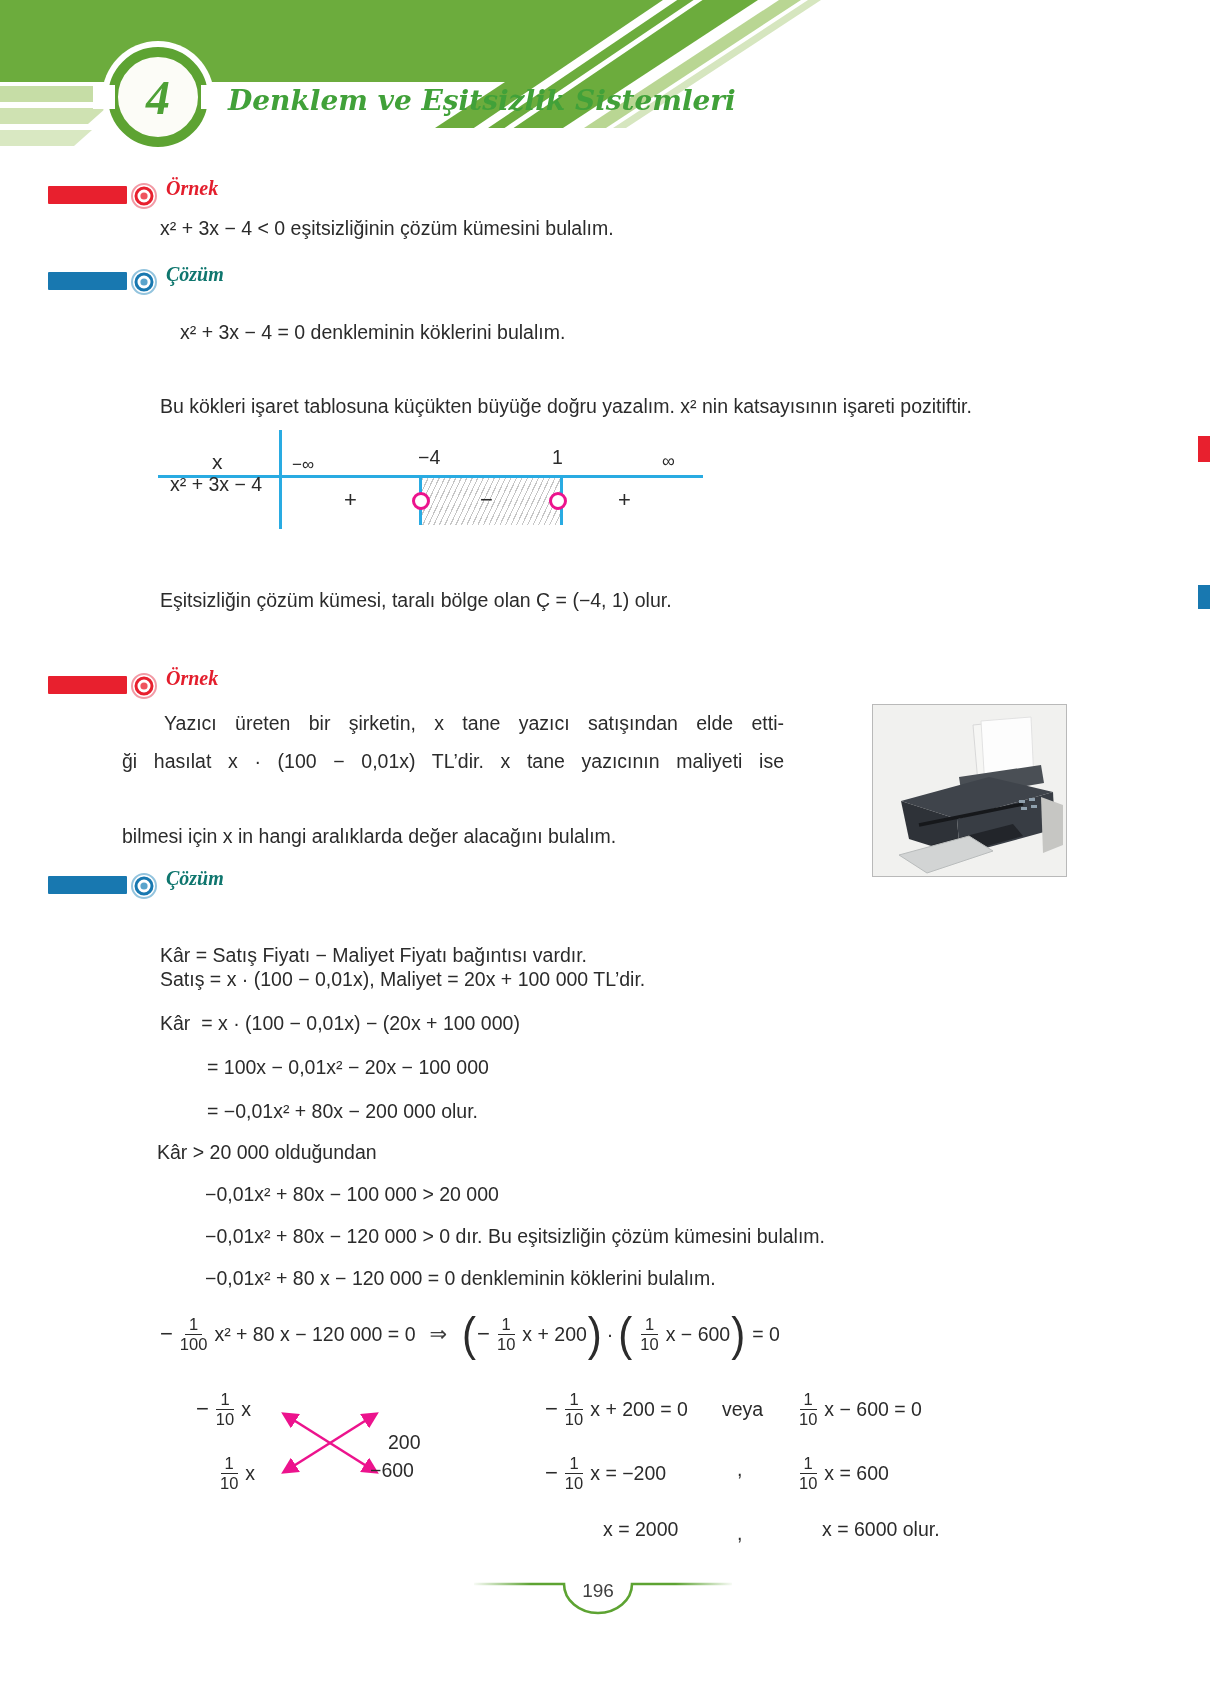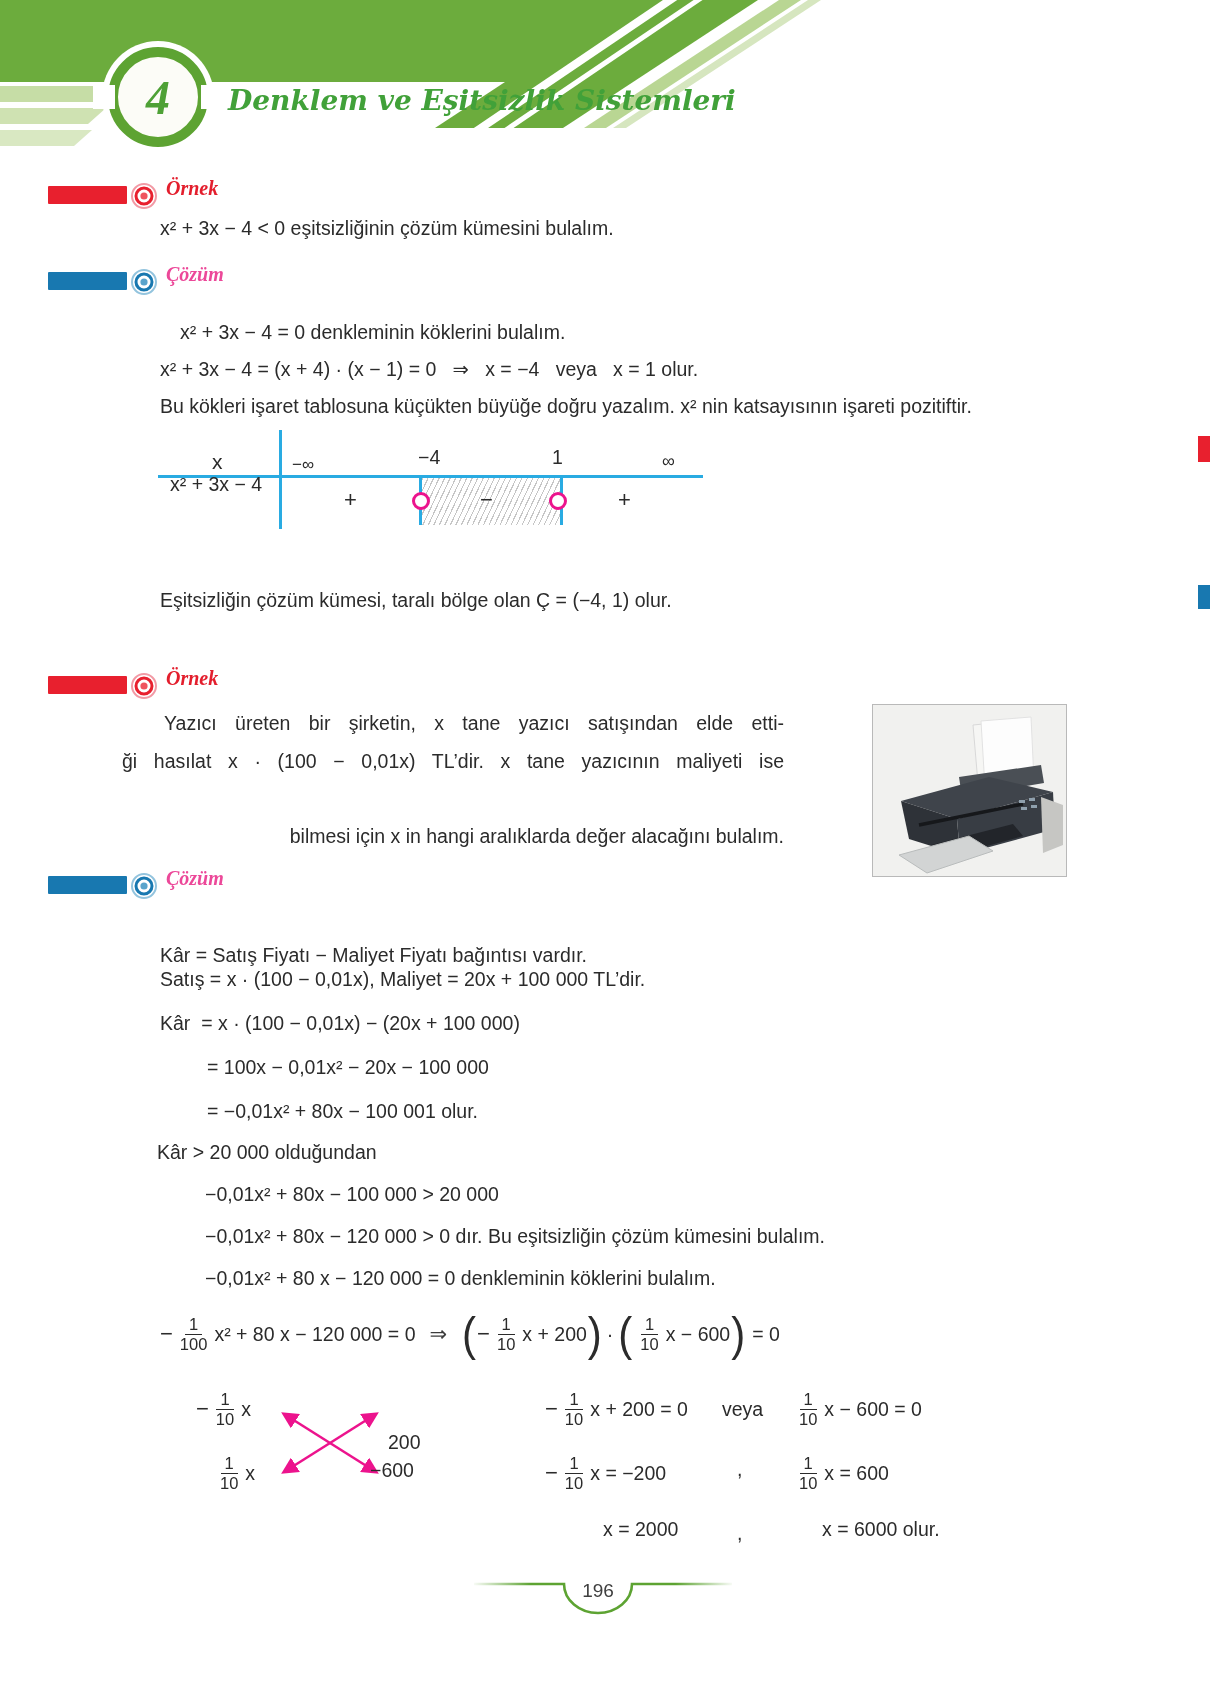--- a/index.html
+++ b/index.html
@@ -11,21 +11,21 @@
   .mrow { position:absolute; display:flex; align-items:center; white-space:pre; font-size:19.5px; color:#2b2b2b; }
   .frac { display:inline-flex; flex-direction:column; align-items:center; font-size:16.5px; line-height:1.12; margin:0 3px; }
   .frac .num { padding:0 4px; border-bottom:1.7px solid #2b2b2b; }
   .frac .den { padding:0 4px; }
   .bigp { font-size:42px; font-weight:400; line-height:0.9; transform:scaleY(1.12); margin:0 1px; }
   .bar { position:absolute; width:79px; height:18px; border-radius:1px; }
   .bar.red { background:#e8202e; }
   .bar.blue { background:#1878b0; }
   .seclabel { position:absolute; font-family:"Liberation Serif", serif; font-style:italic; font-weight:bold; font-size:20px; white-space:pre; }
   .seclabel.red { color:#e31e2d; }
-  .seclabel.blue { color:#ec4899; }
+  .seclabel.blue { color:#0f766e; }
   .icon { position:absolute; }
   .cyan-h { position:absolute; background:#29abe2; }
   .hatch {
     position:absolute; left:419px; top:478px; width:138px; height:47px;
     background:repeating-linear-gradient(115deg, #c6c6c6 0px, #c6c6c6 1.1px, rgba(0,0,0,0) 1.1px, rgba(0,0,0,0) 5px);
     border-left:3px solid #29abe2; border-right:3px solid #29abe2;
   }
   .rootdot { position:absolute; width:12px; height:12px; border:3px solid #ec138d; border-radius:50%; background:#fff; }
   .ptable { position:absolute; }
   .para-line { position:absolute; left:122px; width:662px; font-size:19.5px; color:#2b2b2b; }
@@ -81,21 +81,20 @@
 
   <div class="bar blue" style="left:48px;top:272px;"></div>
   <svg class="icon" style="left:128px;top:266px;" width="32" height="32" viewBox="0 0 32 32">
     <circle cx="16" cy="16" r="12" fill="none" stroke="#93c4de" stroke-width="2"></circle>
     <circle cx="16" cy="16" r="8" fill="#ffffff" stroke="#1878b0" stroke-width="3"></circle>
     <circle cx="16" cy="16" r="3.6" fill="#5aa4cc"></circle>
   </svg>
   <div class="seclabel blue" style="left:166px;top:263px;">Çözüm</div>
 
   <div class="t" style="left:160px;top:321px;margin-left:20px;">x² + 3x − 4 = 0 denkleminin köklerini bulalım.</div>
-  <div class="t" style="left:160px;top:358px;">x² + 3x − 4 = (x + 4) · (x − 1) = 0   ⇒   x = −4   veya   x = 1 olur.</div>
   <div class="t" style="left:160px;top:395px;">Bu kökleri işaret tablosuna küçükten büyüğe doğru yazalım. x² nin katsayısının işareti pozitiftir.</div>
 
   <div class="ptable">
     <div class="cyan-h" style="left:158px;top:475px;width:545px;height:3px;"></div>
     <div class="cyan-h" style="left:279px;top:430px;width:3px;height:99px;"></div>
     <div class="hatch"></div>
     <div class="t" style="left:212px;top:449px;font-size:21px;">x</div>
     <div class="t" style="left:292px;top:455px;font-size:17px;">−∞</div>
     <div class="t" style="left:418px;top:446px;">−4</div>
     <div class="t" style="left:552px;top:446px;">1</div>
@@ -113,21 +112,21 @@
   <div class="bar red" style="left:48px;top:676px;"></div>
   <svg class="icon" style="left:128px;top:670px;" width="32" height="32" viewBox="0 0 32 32">
     <circle cx="16" cy="16" r="12" fill="none" stroke="#f29aa5" stroke-width="2"></circle>
     <circle cx="16" cy="16" r="8" fill="#ffffff" stroke="#e8202e" stroke-width="3"></circle>
     <circle cx="16" cy="16" r="3.6" fill="#ef5560"></circle>
   </svg>
   <div class="seclabel red" style="left:166px;top:667px;">Örnek</div>
 
   <div class="para-line just" style="top:712px;padding-left:42px;box-sizing:border-box;">Yazıcı üreten bir şirketin, x tane yazıcı satışından elde etti-</div>
   <div class="para-line just" style="top:750px;">ği hasılat x · (100 − 0,01x) TL’dir. x tane yazıcının maliyeti ise</div>
-  <div class="para-line" style="top:825px;text-align:right;">bilmesi için x in hangi aralıklarda değer alacağını bulalım.</div>
+  <div class="para-line" style="top:825px;">bilmesi için x in hangi aralıklarda değer alacağını bulalım.</div>
 
   <div class="printer-frame">
     <svg width="193" height="171" viewBox="0 0 193 171">
       <polygon points="100,20 152,15 156,82 106,90" fill="#f6f6f4" stroke="#d8d8d8" stroke-width="1"></polygon>
       <polygon points="108,16 158,12 161,76 112,83" fill="#fdfdfd" stroke="#e2e2e2" stroke-width="1"></polygon>
       <polygon points="86,72 168,60 171,78 89,92" fill="#4a4f55"></polygon>
       <polygon points="28,96 116,72 180,87 84,114" fill="#3f444b"></polygon>
       <polygon points="28,96 84,114 87,150 36,134" fill="#2e3238"></polygon>
       <polygon points="84,114 180,87 182,124 87,150" fill="#383d44"></polygon>
       <polygon points="168,92 190,100 190,140 170,148" fill="#c6c6c3"></polygon>
@@ -146,21 +145,21 @@
     <circle cx="16" cy="16" r="12" fill="none" stroke="#93c4de" stroke-width="2"></circle>
     <circle cx="16" cy="16" r="8" fill="#ffffff" stroke="#1878b0" stroke-width="3"></circle>
     <circle cx="16" cy="16" r="3.6" fill="#5aa4cc"></circle>
   </svg>
   <div class="seclabel blue" style="left:166px;top:867px;">Çözüm</div>
 
   <div class="t" style="left:160px;top:944px;">Kâr = Satış Fiyatı − Maliyet Fiyatı bağıntısı vardır.</div>
   <div class="t" style="left:160px;top:968px;">Satış = x · (100 − 0,01x), Maliyet = 20x + 100 000 TL’dir.</div>
   <div class="t" style="left:160px;top:1012px;">Kâr  = x · (100 − 0,01x) − (20x + 100 000)</div>
   <div class="t" style="left:207px;top:1056px;">= 100x − 0,01x² − 20x − 100 000</div>
-  <div class="t" style="left:207px;top:1100px;">= −0,01x² + 80x − 100 001 olur.</div>
+  <div class="t" style="left:207px;top:1100px;">= −0,01x² + 80x − 200 000 olur.</div>
   <div class="t" style="left:157px;top:1141px;">Kâr &gt; 20 000 olduğundan</div>
   <div class="t" style="left:205px;top:1183px;">−0,01x² + 80x − 100 000 &gt; 20 000</div>
   <div class="t" style="left:205px;top:1225px;">−0,01x² + 80x − 120 000 &gt; 0 dır. Bu eşitsizliğin çözüm kümesini bulalım.</div>
   <div class="t" style="left:205px;top:1267px;">−0,01x² + 80 x − 120 000 = 0 denkleminin köklerini bulalım.</div>
 
   <div class="mrow" style="left:160px;top:1308px;height:52px;">
     <span style="font-size:22px;">−</span>
     <span class="frac">
       <span class="num">1</span>
       <span class="den">100</span>

